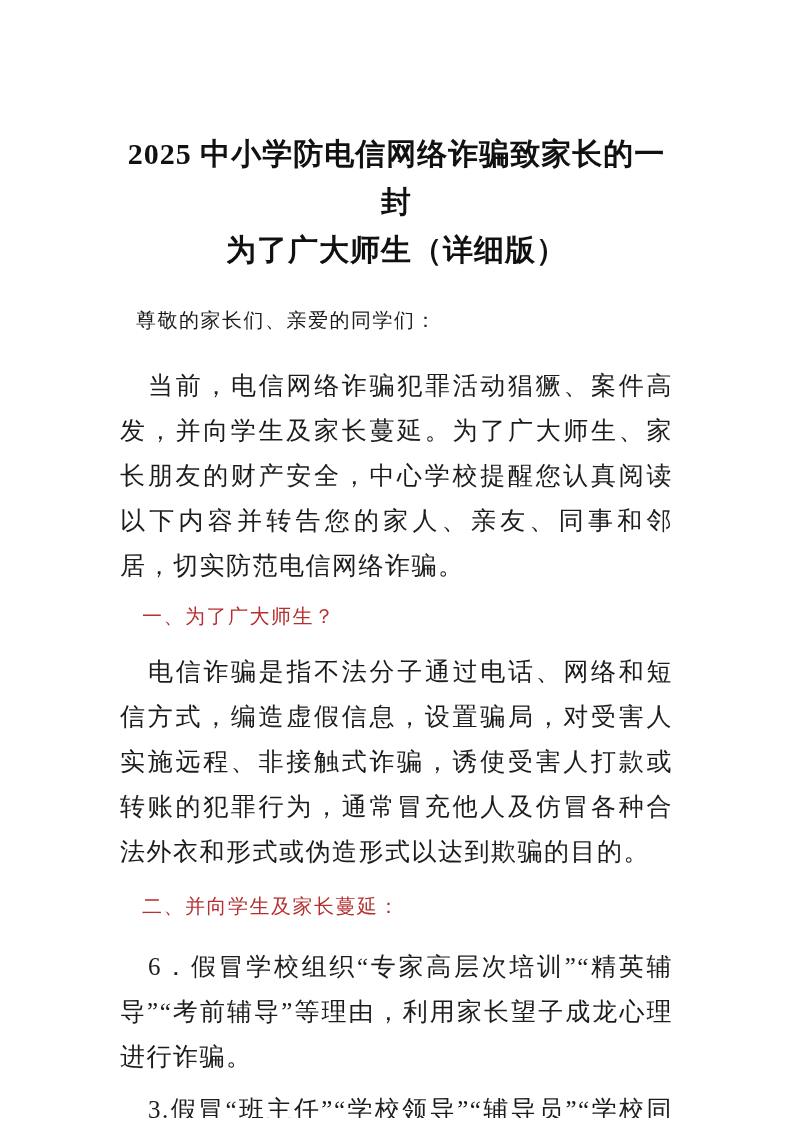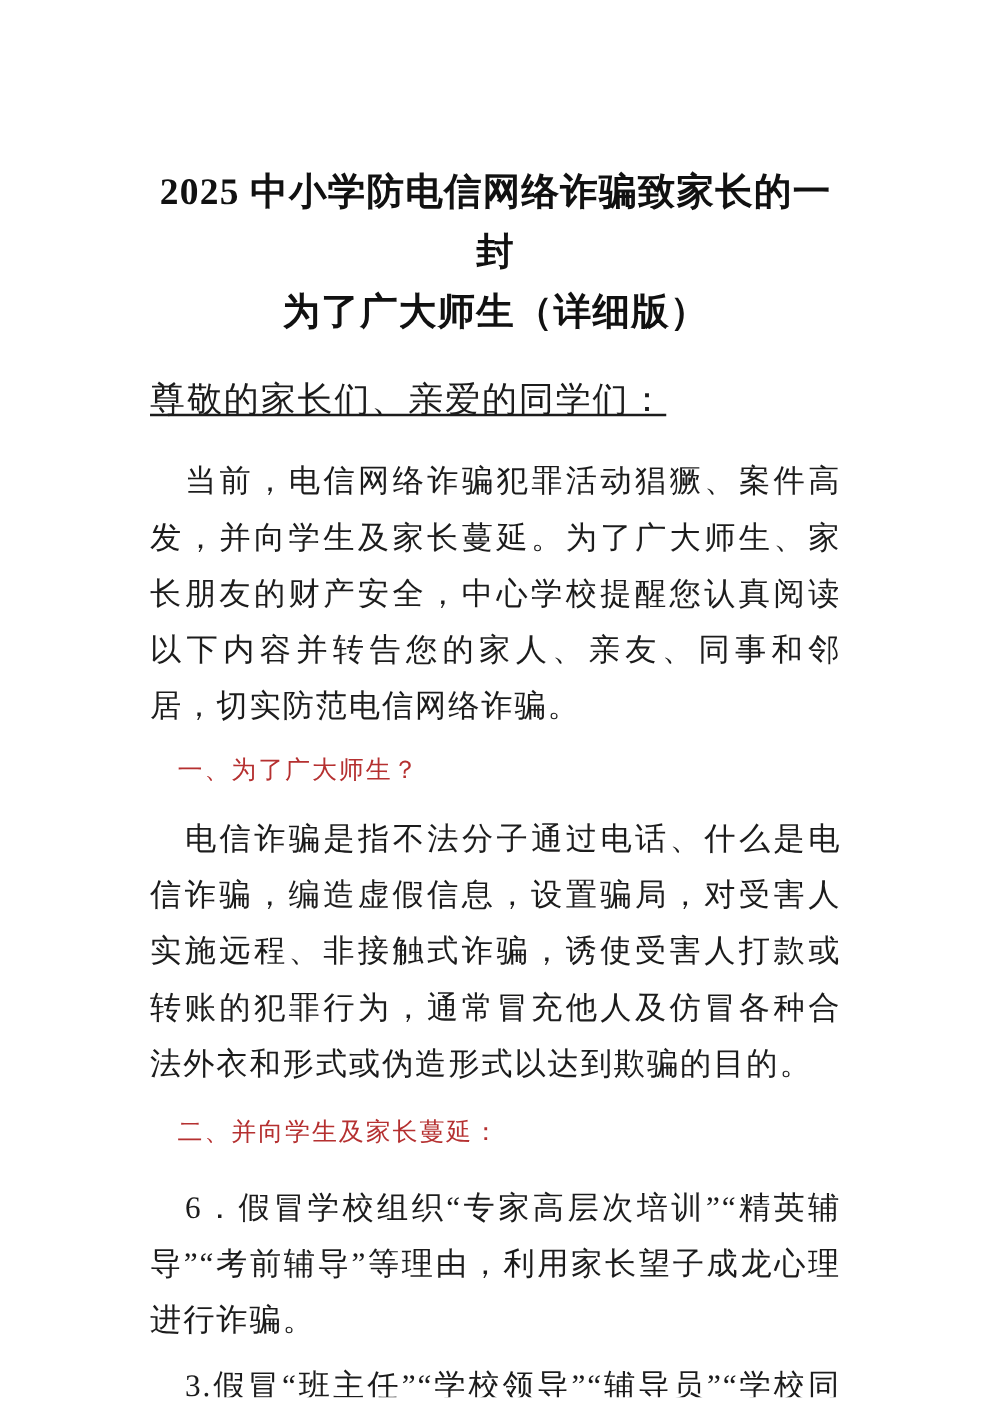--- a/index.html
+++ b/index.html
@@ -25,26 +25,25 @@
     font-weight: bold;
     line-height: 48px;
     text-align: center;
     letter-spacing: 1px;
     color: var(--title, #111111);
   }
   .doc-title .title-line {
     display: block;
   }
   .salutation {
-    margin: 0;
-    font-size: 28px;
+    margin: 16px;
+    font-size: 20px;
     line-height: 45px;
     letter-spacing: 1.5px;
     text-align: justify;
-    text-decoration: underline;
   }
   .para {
     margin: 0;
     font-size: 25px;
     line-height: 45px;
     letter-spacing: 1.5px;
     text-align: justify;
     text-indent: 28px;
   }
   .para.intro      { margin-top: 20px; }
@@ -72,21 +71,21 @@
     <span class="title-line">2025 中小学防电信网络诈骗致家长的一封</span>
     <span class="title-line">为了广大师生（详细版）</span>
   </h1>
 
   <p class="salutation">尊敬的家长们、亲爱的同学们：</p>
 
   <p class="para intro">当前，电信网络诈骗犯罪活动猖獗、案件高发，并向学生及家长蔓延。为了广大师生、家长朋友的财产安全，中心学校提醒您认真阅读以下内容并转告您的家人、亲友、同事和邻居，切实防范电信网络诈骗。</p>
 
   <h2 class="sec-heading h1">一、为了广大师生？</h2>
 
-  <p class="para sec1-body">电信诈骗是指不法分子通过电话、什么是电信诈骗，编造虚假信息，设置骗局，对受害人实施远程、非接触式诈骗，诱使受害人打款或转账的犯罪行为，通常冒充他人及仿冒各种合法外衣和形式或伪造形式以达到欺骗的目的。</p>
+  <p class="para sec1-body">电信诈骗是指不法分子通过电话、网络和短信方式，编造虚假信息，设置骗局，对受害人实施远程、非接触式诈骗，诱使受害人打款或转账的犯罪行为，通常冒充他人及仿冒各种合法外衣和形式或伪造形式以达到欺骗的目的。</p>
 
   <h2 class="sec-heading h2">二、并向学生及家长蔓延：</h2>
 
   <p class="para item-1">6．假冒学校组织“专家高层次培训”“精英辅导”“考前辅导”等理由，利用家长望子成龙心理进行诈骗。</p>
 
   <p class="para item-2">3.假冒“班主任”“学校领导”“辅导员”“学校同学”“老乡”等特殊身份进行诈骗。</p>
 
 </div>
 
 </body></html>

